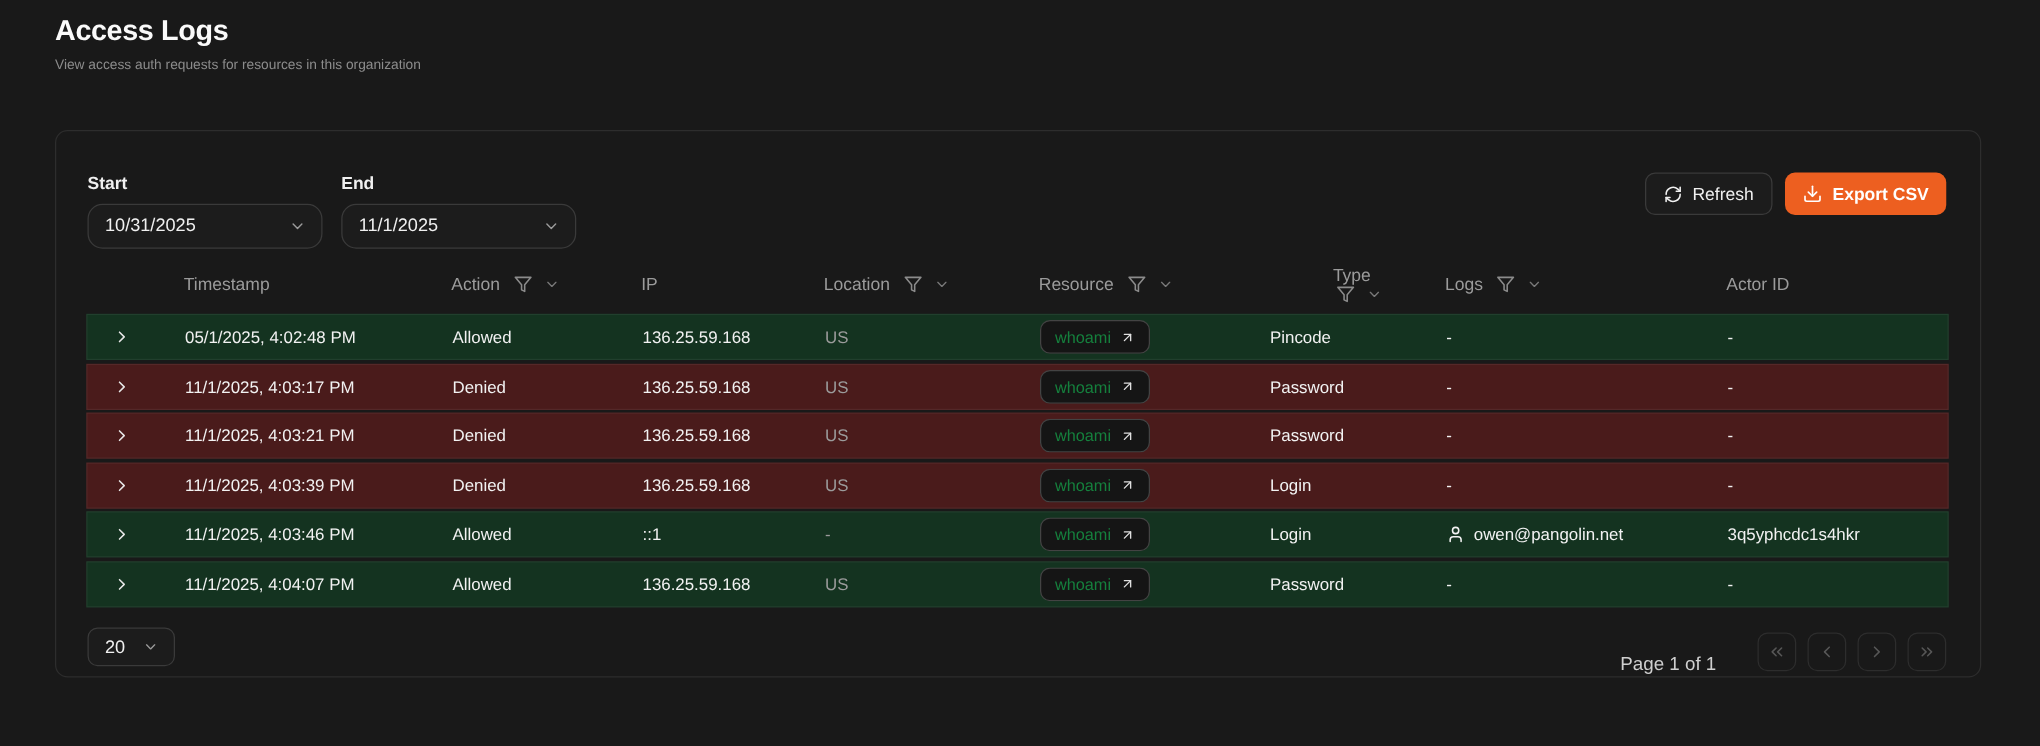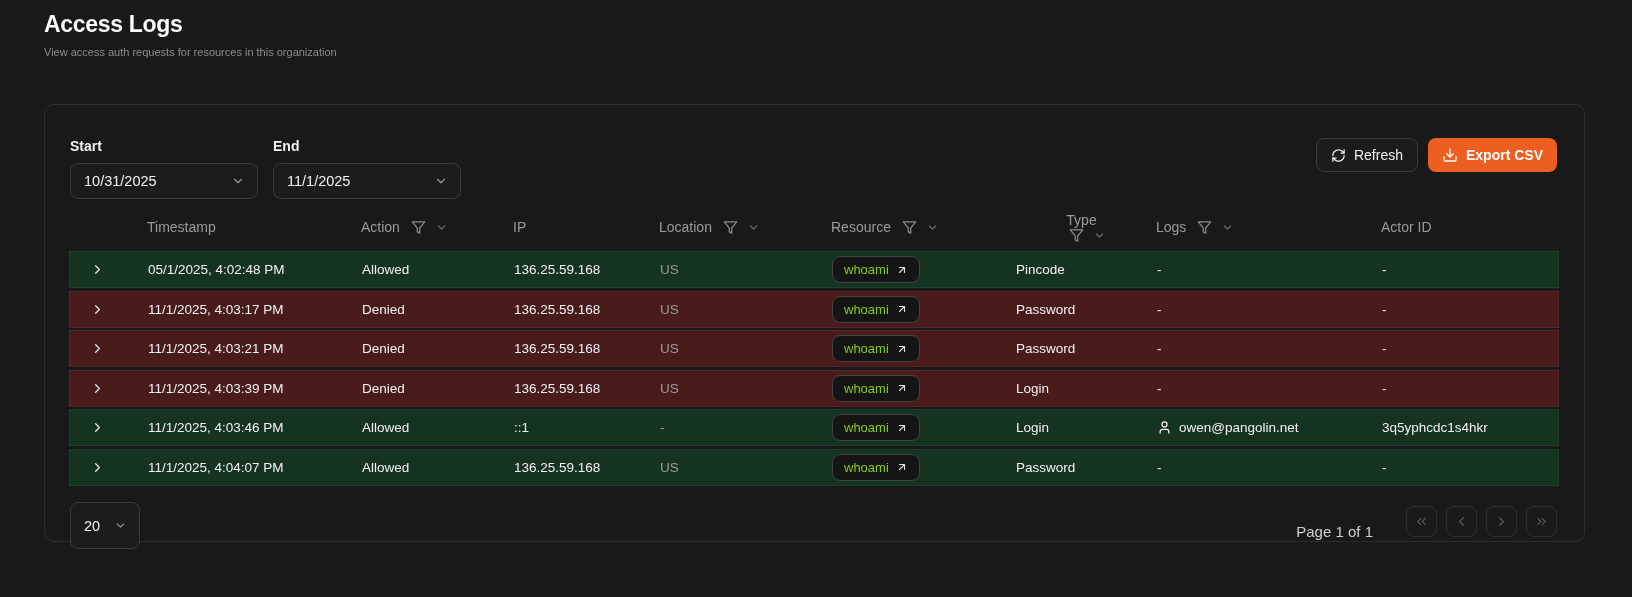--- a/index.html
+++ b/index.html
@@ -19,21 +19,21 @@
   .field-start { left:25px; }
   .field-end { left:228px; }
   .field-label { display:block; font-size:14px; font-weight:700; color:#f0f0f0; margin-bottom:9px; }
 
   .select {
     display:flex; align-items:center; justify-content:space-between;
     background:#1c1c1c; border:1px solid #3a3a3a; border-radius:8px;
     height:36px; padding:0 12px 0 13px; font-size:14.5px; color:#f0f0f0; cursor:pointer;
   }
   .select .chev { color:#9a9a9a; }
-  .select-date { width:188px; }
+  .select-date { width:188px;border-radius:12px; }
 
   .toolbar { position:absolute; top:33px; right:27px; display:flex; gap:10px; }
   .btn { display:inline-flex; align-items:center; gap:8px; height:34px; padding:0 14px; border-radius:8px; font-size:14px; cursor:pointer; }
   .btn-refresh { background:#1c1c1c; border:1px solid #3a3a3a; color:#f0f0f0; font-weight:500; }
   .btn-export { background:var(--accent,#ed5f20); border:none; color:#ffffff; font-weight:600; }
 
   .thead { position:absolute; left:24px; top:106px; width:1490px; height:32px; display:flex; align-items:center; font-size:14px; color:#9b9b9b; }
   .th { display:flex; align-items:center; padding-left:8px; flex-shrink:0; }
   .th-icons { display:inline-flex; align-items:center; gap:9px; margin-left:11px; color:#8b8b8b; }
   .th-icons .chev { color:#787878; cursor:pointer; }
@@ -56,25 +56,25 @@
   .col-actorid  { width:186px; }
 
   .cell.col-expand { display:flex; align-items:center; color:#e6e6e6; cursor:pointer; }
   .cell.col-location { color:#9b9b9b; }
   .cell.col-actor { display:flex; align-items:center; gap:7px; }
   .cell.col-resource { display:flex; align-items:center; }
 
   .badge {
     display:inline-flex; align-items:center; gap:7px; height:27px; padding:0 11px;
     background:#151515; border:1px solid #434343; border-radius:8px;
-    font-size:13px; color:#84cc16; cursor:pointer;
+    font-size:13px; color:#15803d; cursor:pointer;
   }
   .badge .ext { color:#e0e0e0; }
 
-  .select-pagesize { position:absolute; left:25px; top:397px; width:70px; height:47px; }
+  .select-pagesize { position:absolute; left:25px; top:397px; width:70px; height:31px; }
 
   .footer-right { position:absolute; right:27px; top:398px; display:flex; align-items:center; gap:9px; }
   .page-info { font-size:15px; color:#cfcfcf; margin-right:24px;margin-top:20px; }
   .pg-btn {
     width:31px; height:31px; border:1px solid #2d2d2d; border-radius:8px; background:transparent;
     color:#565656; display:inline-flex; align-items:center; justify-content:center; cursor:pointer;
   }
 </style>
 </head>
 <body>

